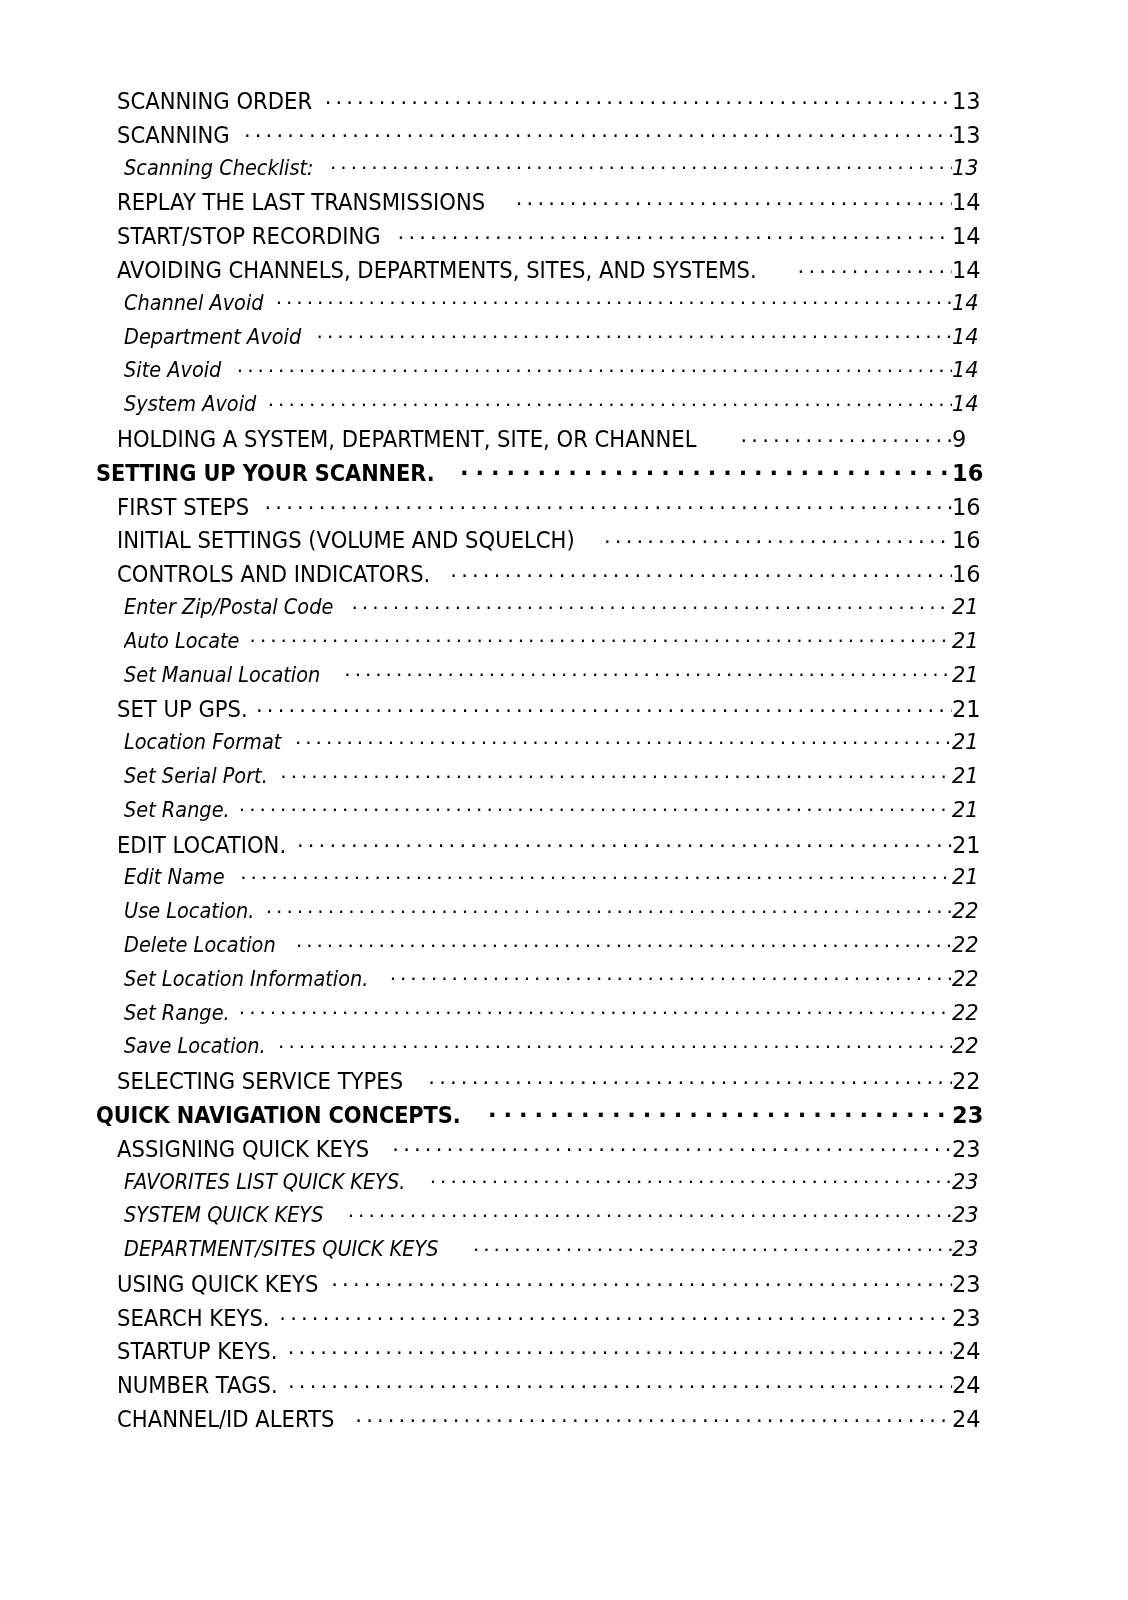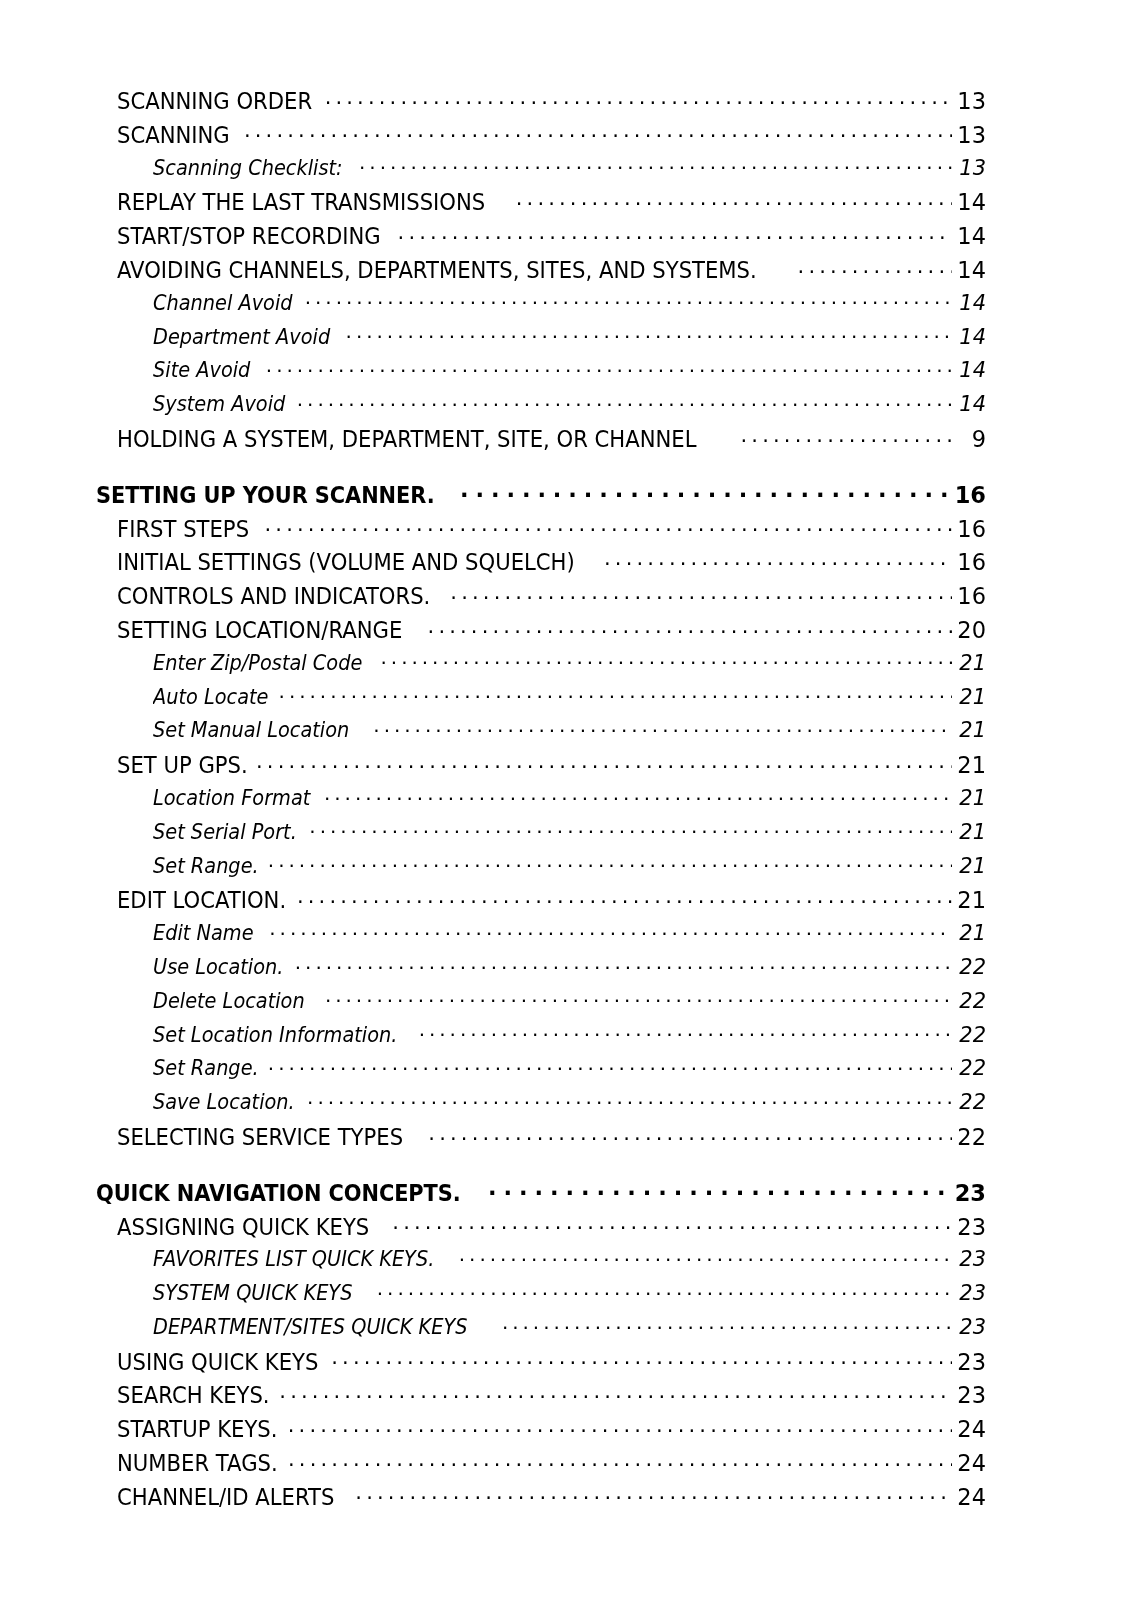--- a/index.html
+++ b/index.html
@@ -47,28 +47,26 @@
     content: ". . . . . . . . . . . . . . . . . . . . . . . . . . . . . . . . . . . . . . . . . . . . . . . . . . . . . . . . . . . . . . . . . . . . . . . . . . . . . . . . . . . . . . . . . . . . . . . . . . . . . . . . . . . . . . . . . . . . . . . . . . . . . . . . . . . . . . . . . . . . . . . . . . . . . . . . . . . .";
     position: absolute;
     left: 0;
     bottom: 0.02em;
     letter-spacing: -0.06em;
     font-size: 21px;
   }
 
   .toc-page {
     flex: 0 0 auto;
-    text-align: right;
     min-width: 34px;
   }
 
   
   .lvl0 {
     margin-left: 0px;
-    margin-top: 22px;
   }
   .lvl0 .toc-title {
     font-weight: bold;
     font-size: 22.5px;
     letter-spacing: -0.1px;
     transform: scaleX(0.93);
     transform-origin: left center;
   }
   .lvl0 .toc-page {
     font-weight: bold;
@@ -90,21 +88,21 @@
     transform: scaleX(0.94);
     transform-origin: left center;
   }
   .lvl1 .toc-page {
     font-weight: normal;
     font-size: 22.5px;
   }
 
   
   .lvl2 {
-    margin-left: 57px;
+    margin-left: 28px;
   }
   .lvl2 .toc-title {
     font-style: italic;
     font-size: 21px;
     transform: scaleX(0.92);
     transform-origin: left center;
   }
   .lvl2 .toc-page {
     font-style: italic;
     font-size: 21px;
@@ -189,25 +187,20 @@
     <div class="toc-row lvl1">
       <span class="toc-title">INITIAL SETTINGS (VOLUME AND SQUELCH)</span>
       <span class="toc-leader"></span>
       <span class="toc-page">16</span>
     </div>
     <div class="toc-row lvl1">
       <span class="toc-title">CONTROLS AND INDICATORS.</span>
       <span class="toc-leader"></span>
       <span class="toc-page">16</span>
     </div>
-    <div class="toc-row lvl1 gap-before-leader">
-      <span class="toc-title">SETTING LOCATION/RANGE</span>
-      <span class="toc-leader"></span>
-      <span class="toc-page">20</span>
-    </div>
     <div class="toc-row lvl2">
       <span class="toc-title">Enter Zip/Postal Code</span>
       <span class="toc-leader"></span>
       <span class="toc-page">21</span>
     </div>
     <div class="toc-row lvl2">
       <span class="toc-title">Auto Locate</span>
       <span class="toc-leader"></span>
       <span class="toc-page">21</span>
     </div>

